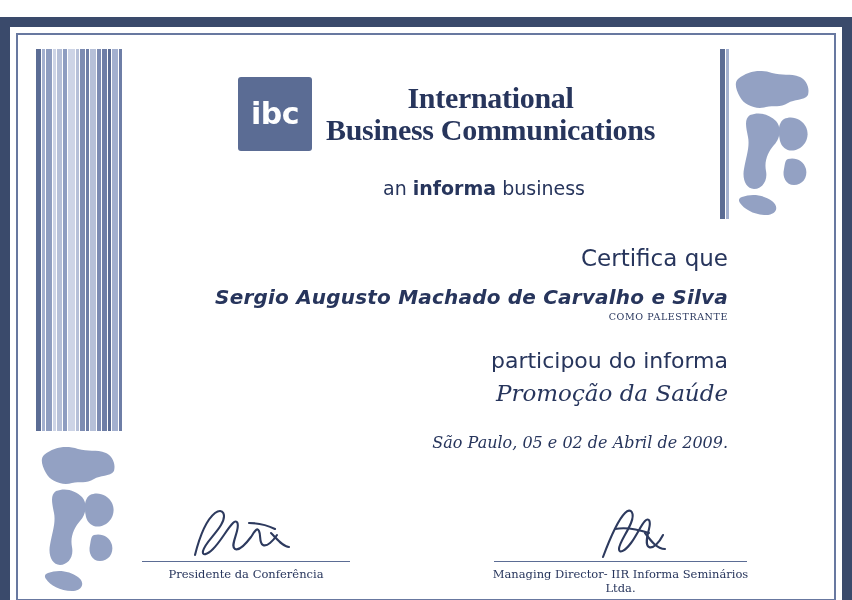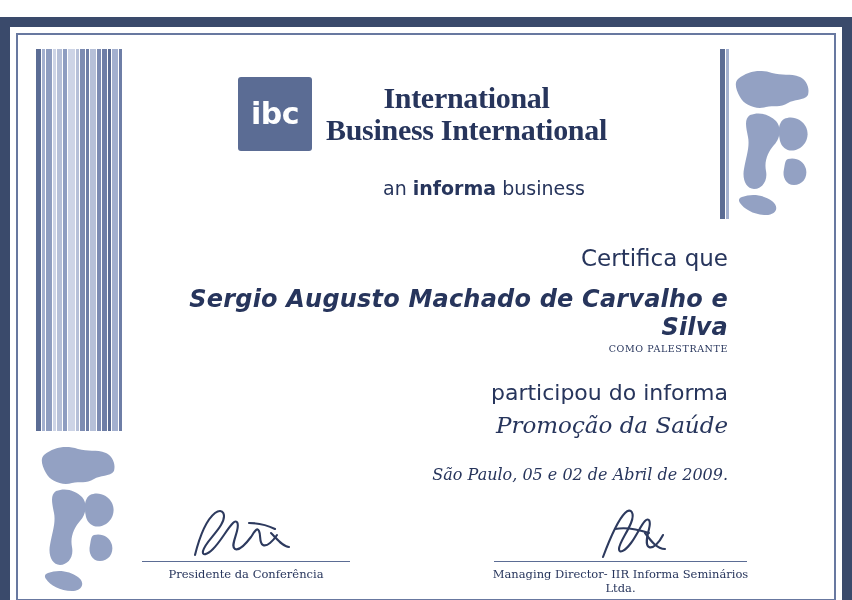--- a/index.html
+++ b/index.html
@@ -154,21 +154,21 @@
   .certifies {
     font-family: "DejaVu Sans", sans-serif;
     font-size: 23px;
     color: #27355c;
     margin-bottom: 14px;
   }
   .recipient {
     font-family: "DejaVu Sans", sans-serif;
     font-weight: bold;
     font-style: italic;
-    font-size: 24px;
+    font-size: 20px;
     color: #27355c;
     letter-spacing: 0.2px;
   }
   .role {
     margin-top: 2px;
     font-family: "DejaVu Serif", serif;
     font-size: 9.5px;
     letter-spacing: 0.6px;
     color: #27355c;
   }
@@ -289,21 +289,21 @@
     </div>
 
     <div class="content">
 
       <div class="logo-row">
         <div class="logo-mark">
           <div class="ibc-text">ibc</div>
         </div>
         <div class="logo-words">
           <span class="l1">International</span>
-          <span class="l2">Business International</span>
+          <span class="l2">Business Communications</span>
         </div>
       </div>
 
       <div class="tagline"><span>an </span><b>informa</b><span> business</span></div>
 
       <div class="body-block">
         <div class="certifies">Certifica que</div>
         <div class="recipient">Sergio Augusto Machado de Carvalho e Silva</div>
         <div class="role">COMO PALESTRANTE</div>
         <div class="participated">participou do informa</div>

